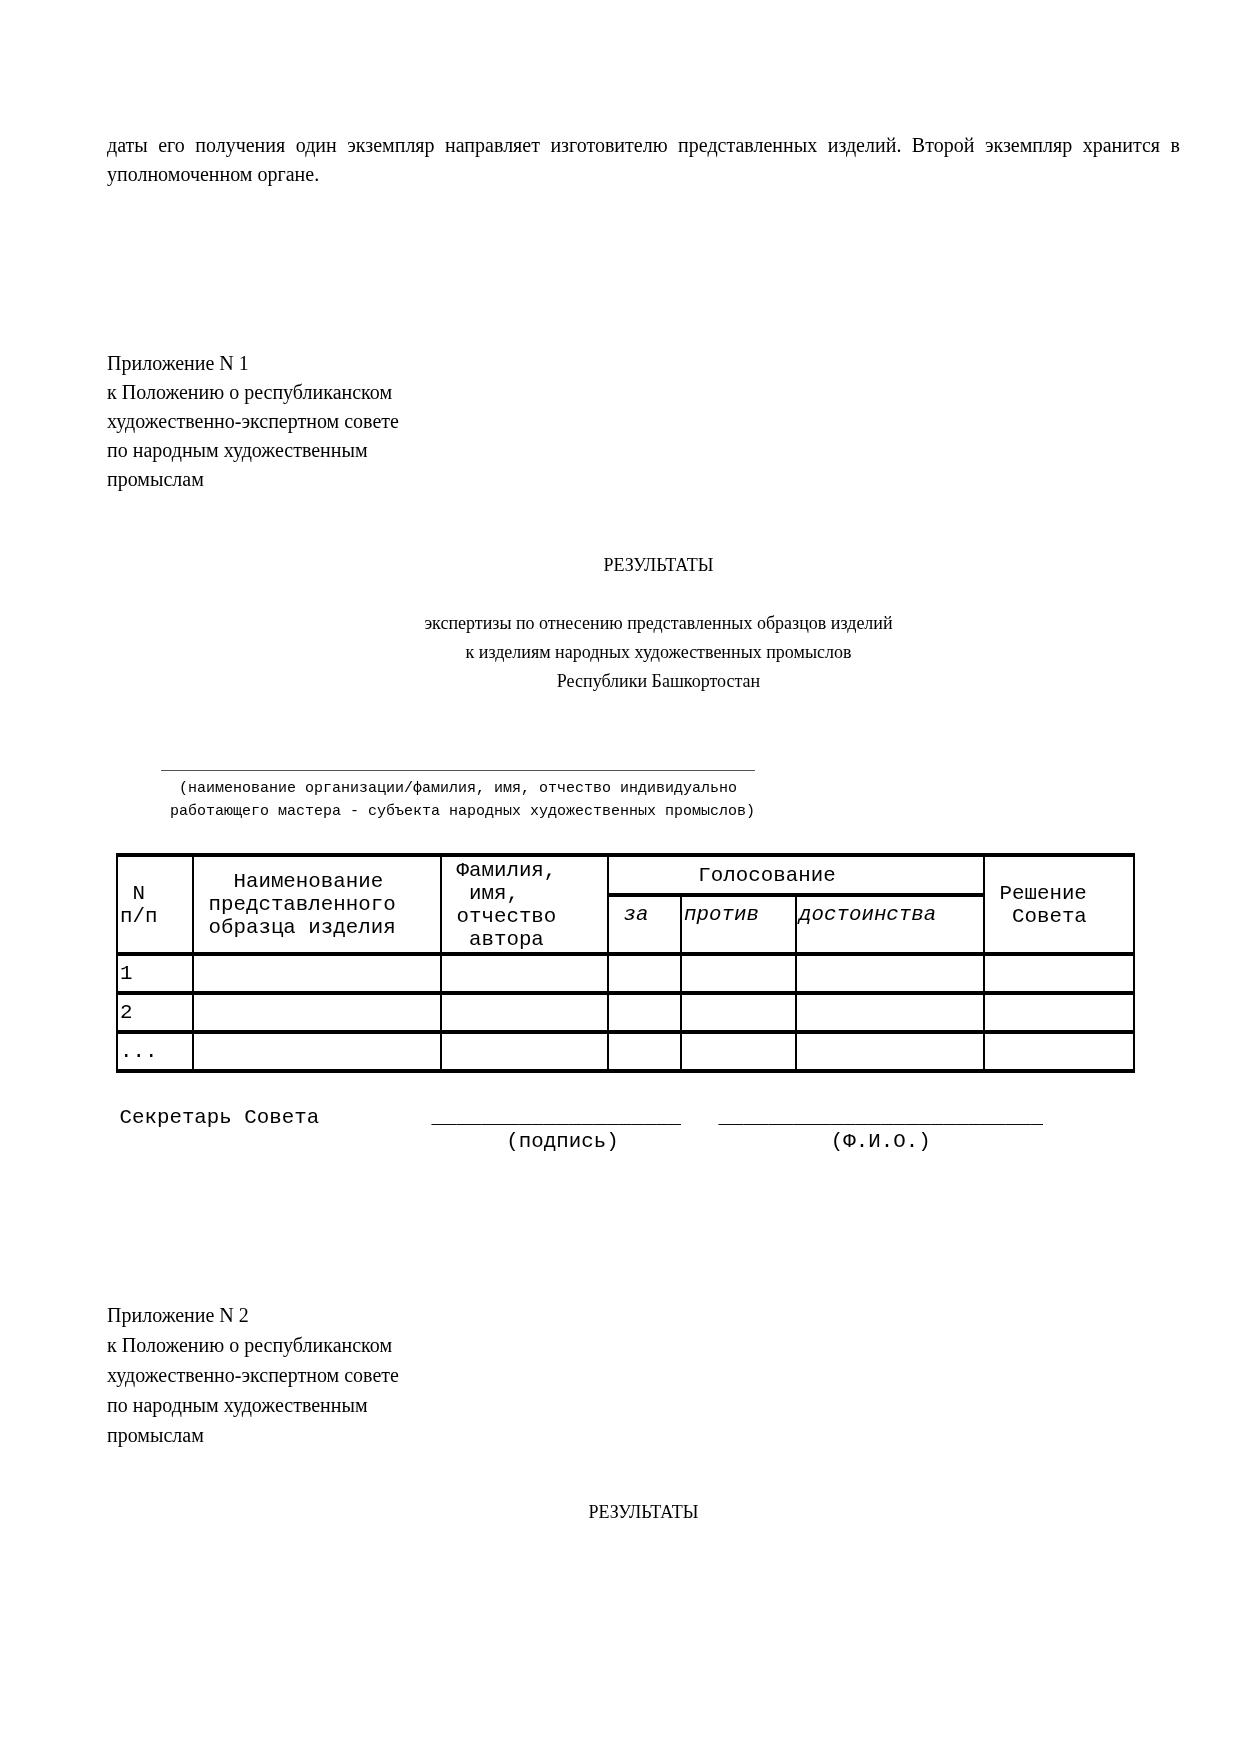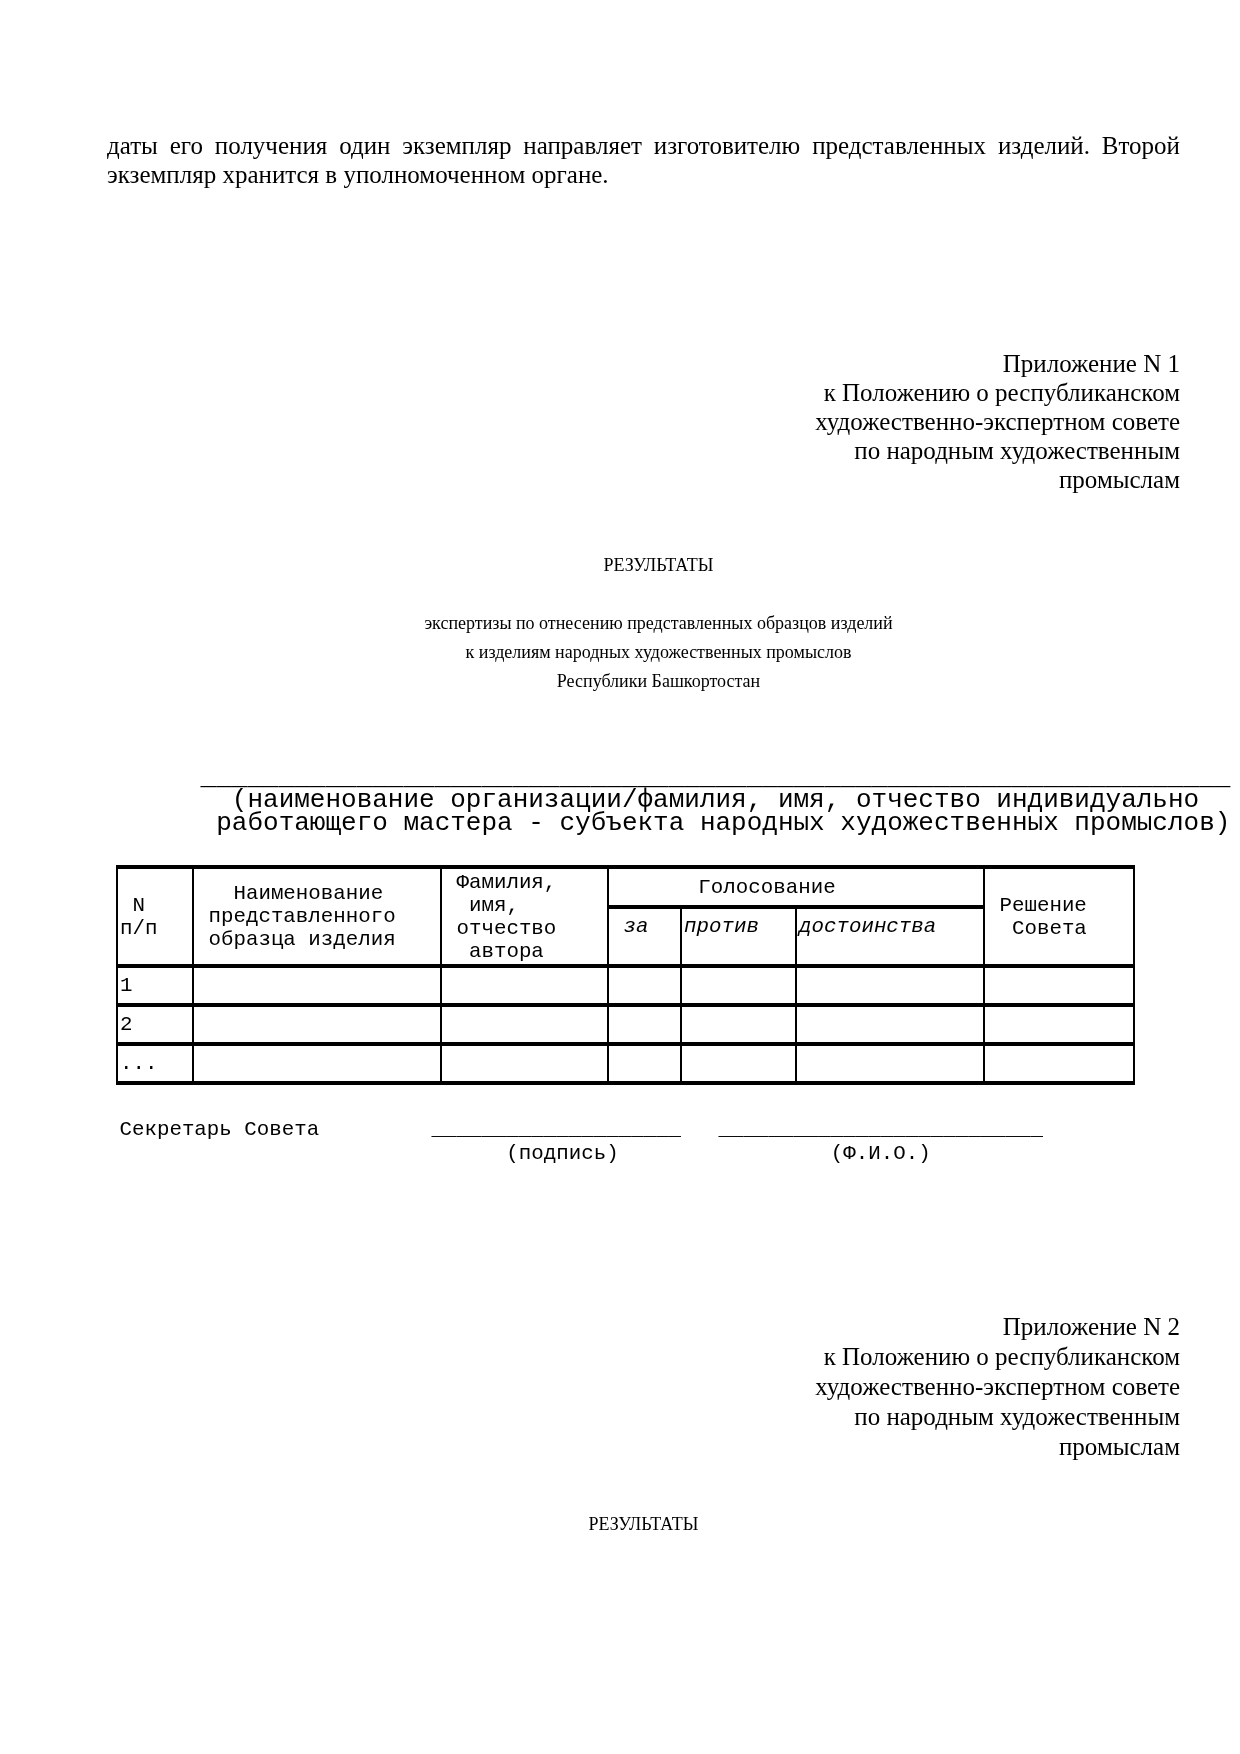--- a/index.html
+++ b/index.html
@@ -12,47 +12,46 @@
     color: #000000;
     overflow: hidden;
     font-family: "Liberation Serif", "DejaVu Serif", serif;
   }
   .content {
     padding-left: 107px;
     padding-right: 60px;
   }
   .intro {
     margin-top: 131px;
-    font-size: 25px;
+    font-size: 20px;
     line-height: 29px;
     text-align: justify;
   }
   .appendix {
-    font-size: 25px;
+    font-size: 20px;
     line-height: 29px;
-    text-align: right;
     white-space: pre-line;
   }
   .appendix-1 { margin-top: 160px; }
   .appendix-2 { margin-top: 146px; line-height: 30px; }
   .heading-block {
     font-size: 18px;
     line-height: 29px;
     text-align: center;
     white-space: pre-line;
   }
   .results-1 { margin-top: 28px; margin-left: 30px; }
   .results-2 { margin-top: 17px; line-height: 30px; }
   .results-2 .heading-line { line-height: 30px; }
   .mono {
     font-family: "Liberation Mono", "DejaVu Sans Mono", monospace;
   }
   .org-caption {
-    margin-top: 41px;
-    font-size: 26px;
+    margin-top: 29px;
+    font-size: 15px;
     line-height: 23px;
     white-space: pre;
   }
   .results-table {
     margin-top: 30px;
     margin-left: 9px;
     border-collapse: collapse;
     font-size: 20.8px;
     line-height: 23px;
   }

